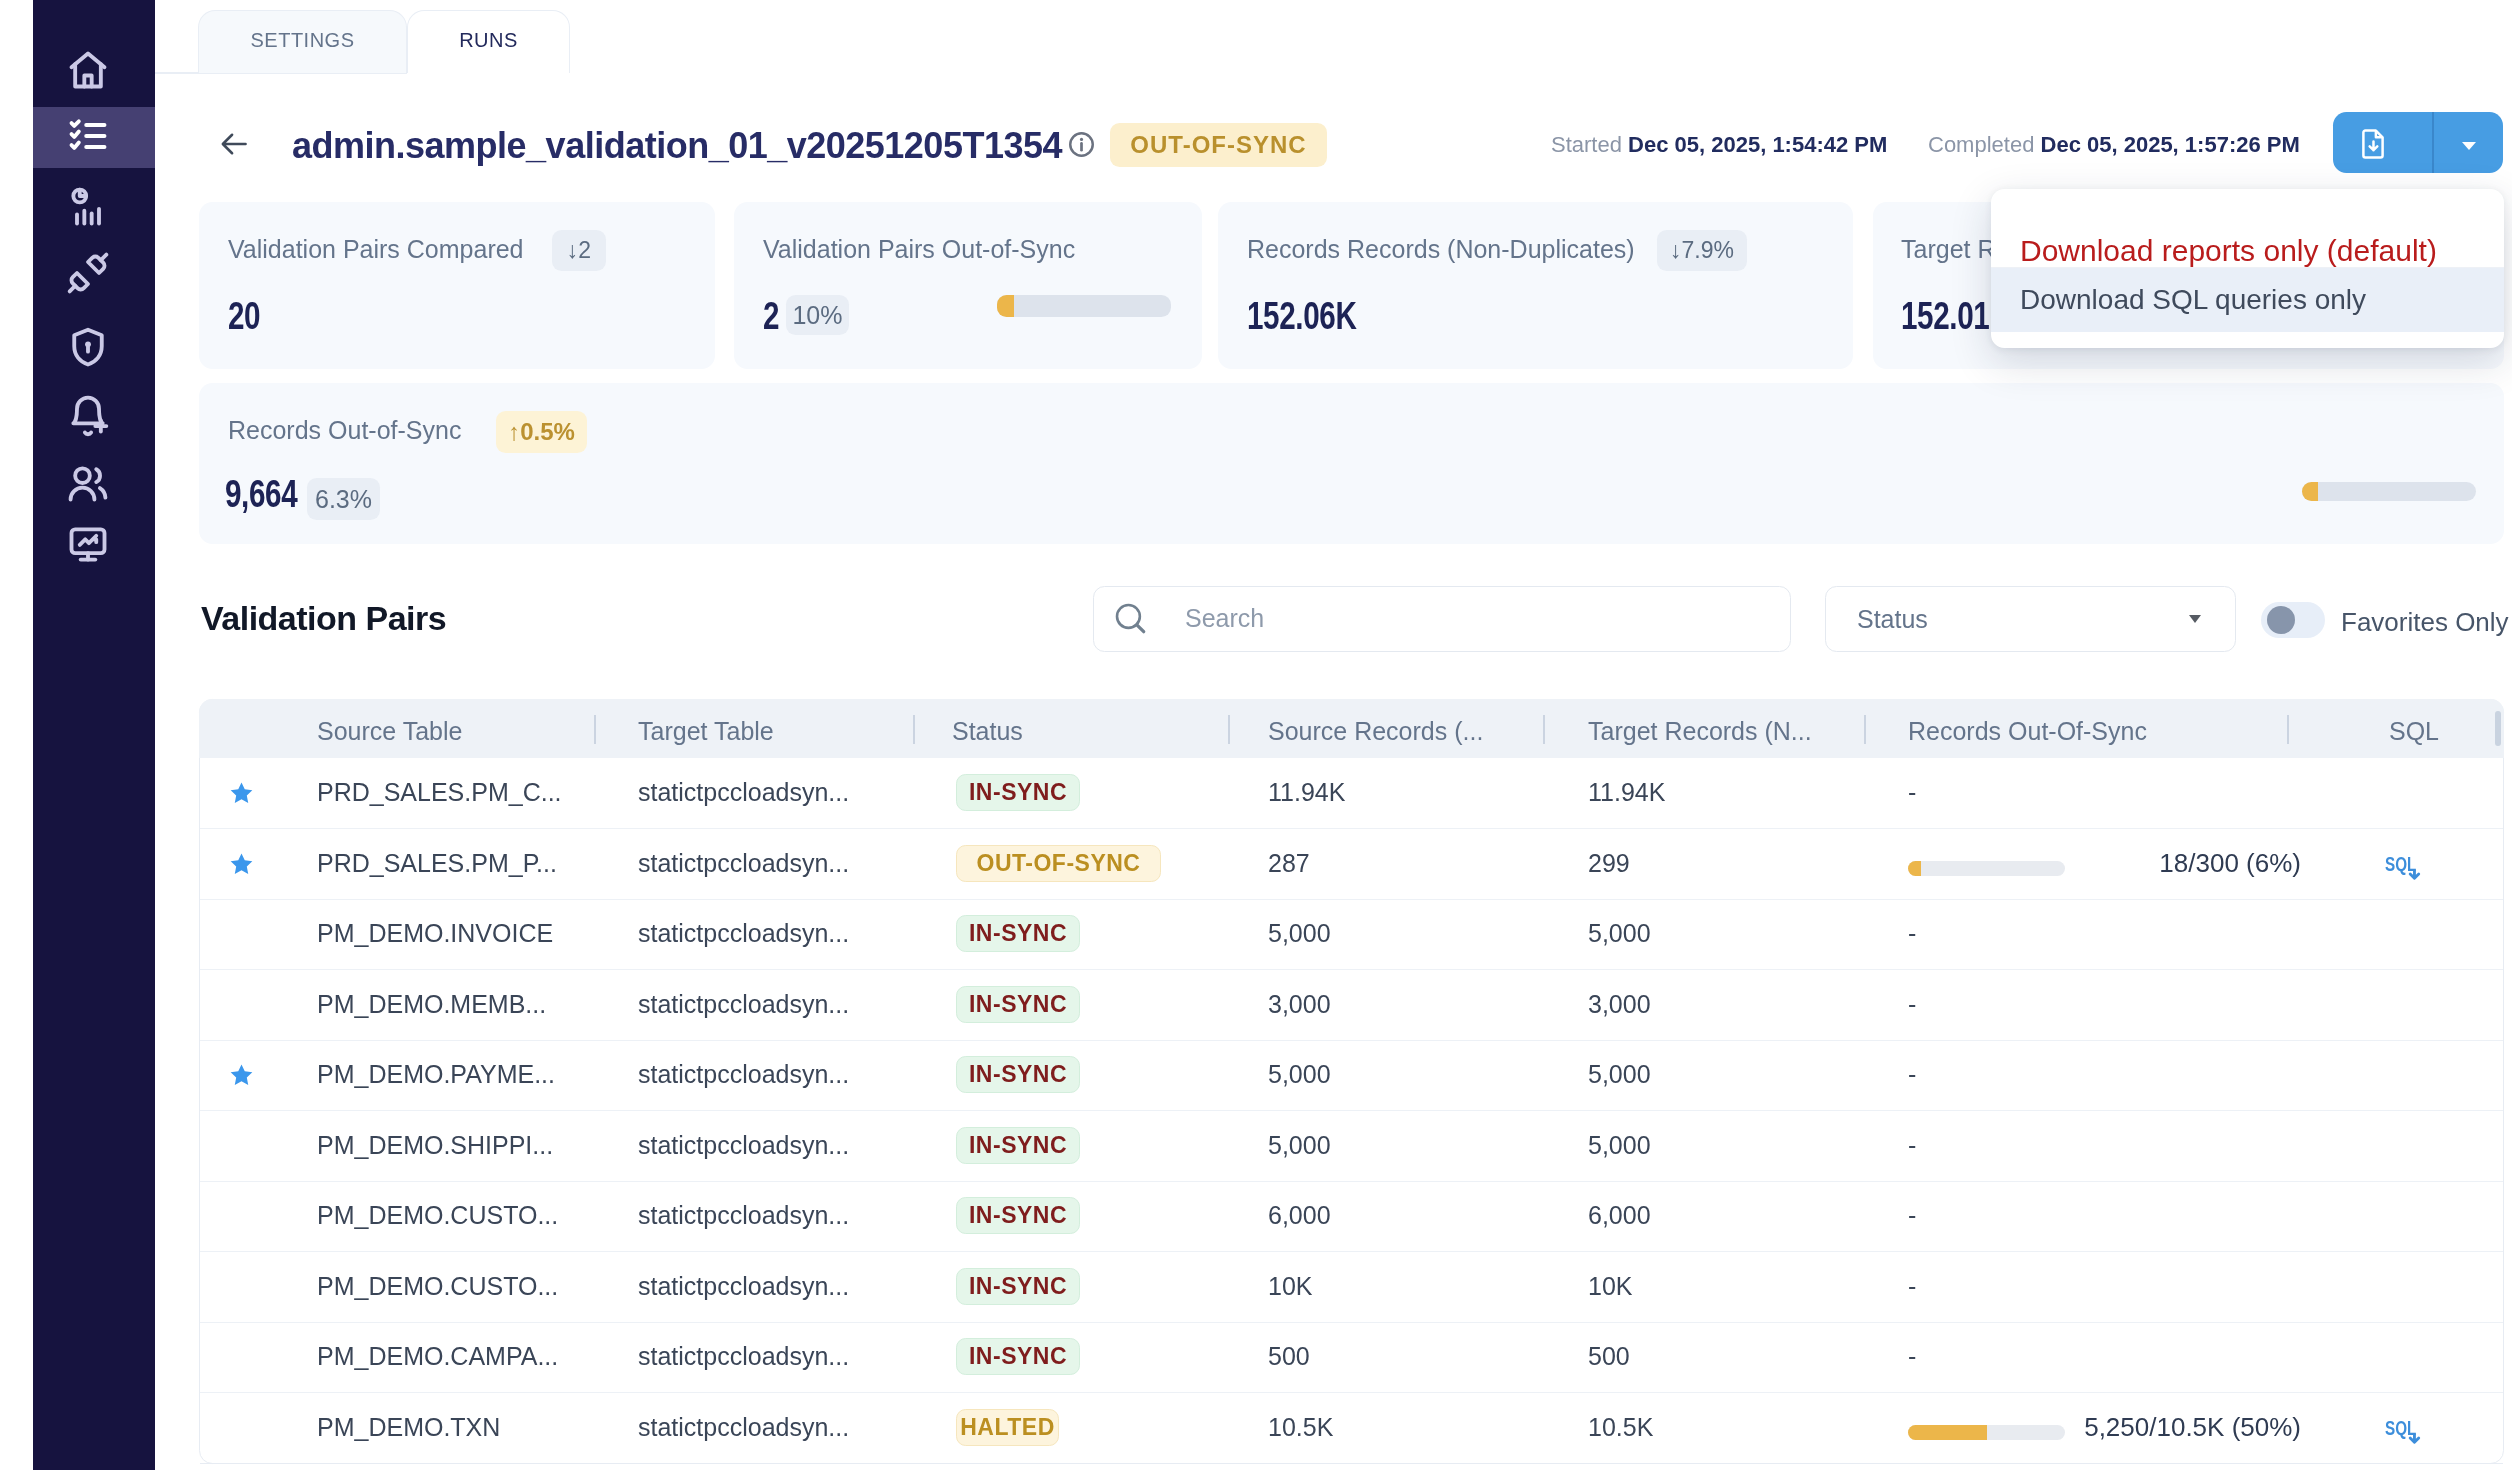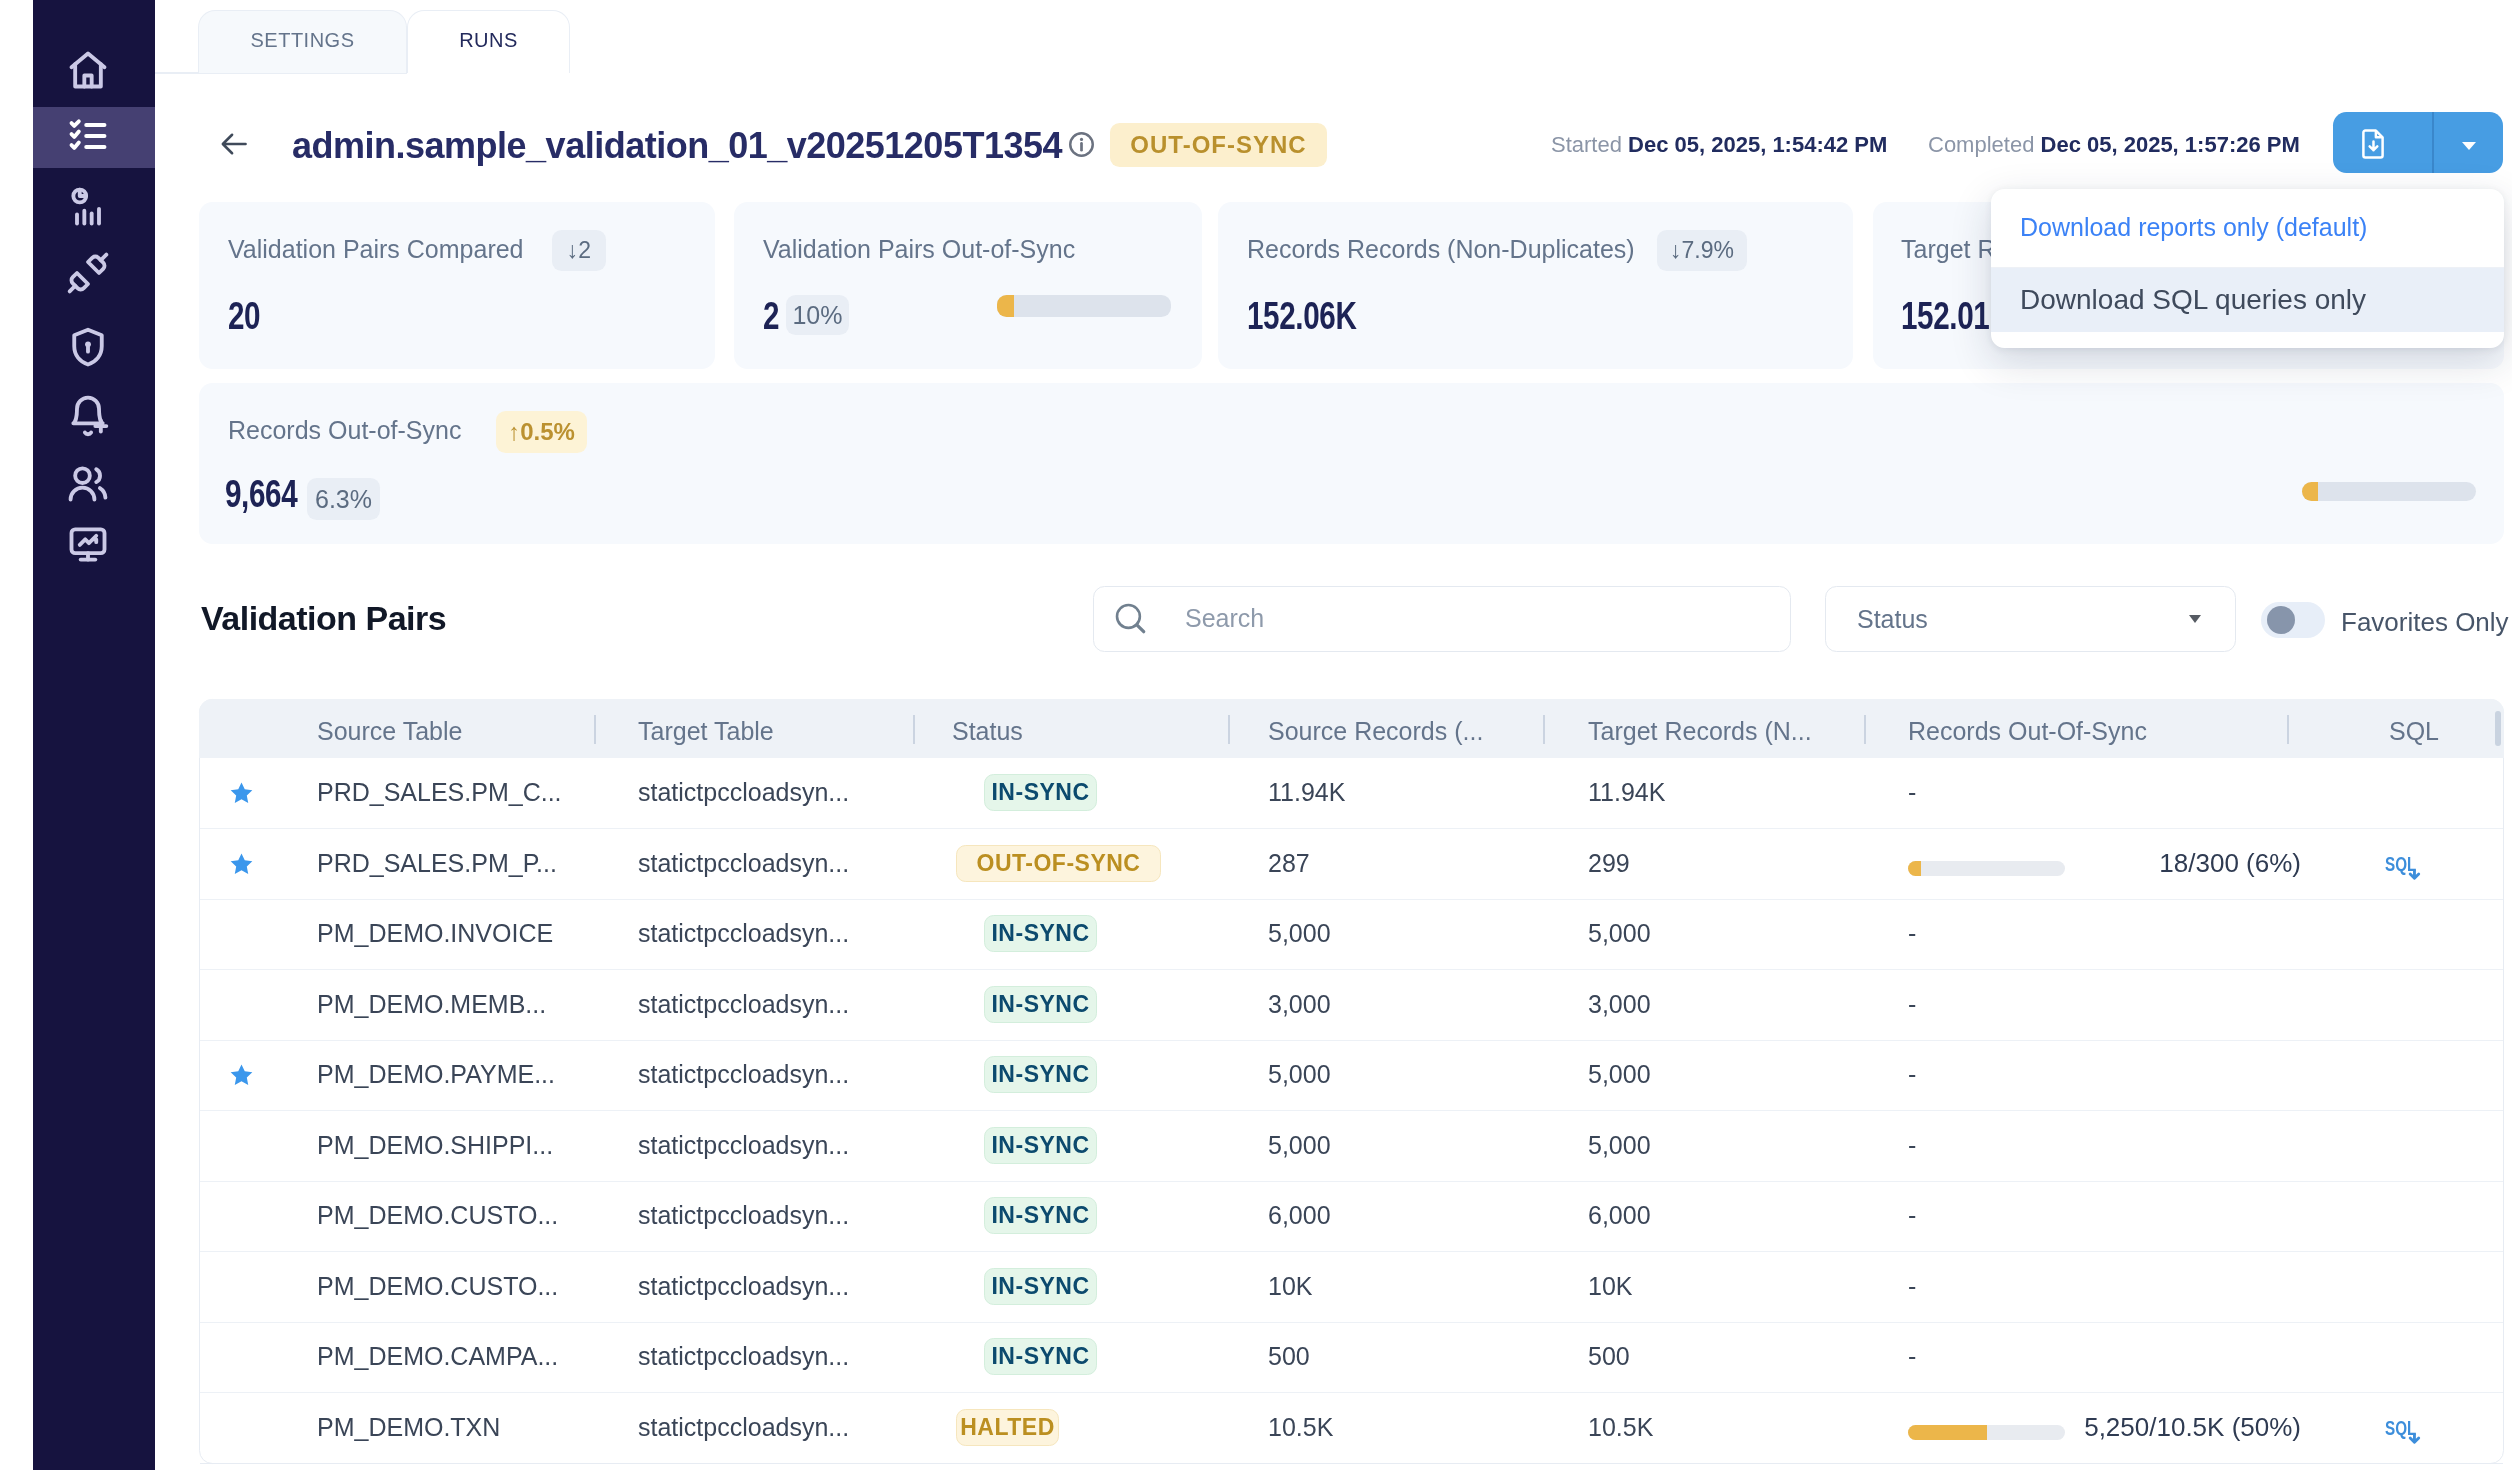--- a/index.html
+++ b/index.html
@@ -23,21 +23,21 @@
   
   .title { position:absolute; left:259px; top:125px; font-size:36px; font-weight:700; color:#272c66; letter-spacing:-0.5px; }
   .badge-oos-hdr { position:absolute; left:1077px; top:123px; width:217px; height:44px; background:#fcefcd; color:#b9902d; border-radius:9.6px; font-size:24px; font-weight:700; letter-spacing:1px; text-align:center; line-height:44px; }
   .when { position:absolute; top:132px; font-size:22px; color:#8b95a7; white-space:nowrap; }
   .when b { color:#212c5f; font-weight:700; }
   .dl-btn { position:absolute; left:2300px; top:112px; width:170px; height:61px; background:#479de3; border-radius:13.4px; }
   .dl-div { position:absolute; left:2399px; top:112px; width:1.9px; height:61px; background:rgba(20,70,130,0.25); }
 
   
   .menu { position:absolute; left:1958px; top:189px; width:513px; height:159px; background:#fff; border-radius:13.4px; box-shadow:0 13.4px 42px rgba(25,35,70,0.16), 0 1.9px 7.7px rgba(25,35,70,0.08); z-index:50; }
-  .menu .it1 { position:absolute; left:29px; top:8px; height:61px; line-height:61px; font-size:25px; color:#3b82f6; white-space:nowrap; }
+  .menu .it1 { position:absolute; left:29px; top:31px; height:61px; line-height:61px; font-size:30px; color:#b91c1c; white-space:nowrap; }
   .menu .sep { position:absolute; left:0; top:78px; width:513px; height:1px; background:#eef1f6; }
   .menu .hl { position:absolute; left:0; top:79px; width:513px; height:64px; background:#e9eff8; }
   .menu .it2 { position:absolute; left:29px; top:79px; height:64px; line-height:64px; font-size:28px; color:#3f4a5c; white-space:nowrap; }
 
   
   .card { position:absolute; background:#f6f9fd; border-radius:13.4px; }
   .ctitle { position:absolute; font-size:25px; color:#64748b; white-space:nowrap; }
   .cvalue { position:absolute; font-size:39px; font-weight:700; color:#1d2355; white-space:nowrap; transform:scaleX(.76); transform-origin:0 50%; letter-spacing:-0.5px; }
   .pill { position:absolute; border-radius:9.6px; font-size:23px; text-align:center; }
   .pill.slate { background:#e9eef5; color:#5b6b80; }
@@ -57,21 +57,21 @@
 
   
   .tbl { position:absolute; left:166px; top:699px; width:2305px; height:765px; border:1px solid #e7ecf3; border-radius:13.4px; background:#fff; }
   .thead { position:absolute; left:166px; top:699px; width:2305px; height:59px; background:#eef2f7; border-radius:13.4px 13.4px 0 0; }
   .th { position:absolute; top:717px; font-size:25px; color:#64748b; white-space:nowrap; }
   .cdiv { position:absolute; top:715px; width:1.9px; height:29px; background:#cbd4e1; }
   .rsz { position:absolute; left:2462px; top:711px; width:5.8px; height:35px; border-radius:2.9px; background:#c9d3e0; }
   .row { position:absolute; left:167px; width:2303px; height:71px; border-bottom:1.9px solid #edf1f6; }
   .td { position:absolute; top:0; height:69px; line-height:69px; font-size:25px; color:#3a4557; white-space:nowrap; }
   .tbadge { position:absolute; top:16.3px; height:37px; border-radius:9.6px; font-size:23px; font-weight:700; letter-spacing:0.5px; text-align:center; line-height:37px; }
-  .b-in { left:784px; width:113px; background:#e5f6ea; color:#0c4a6e; border:1.9px solid #d3eedc; line-height:34px; }
+  .b-in { left:756px; width:124px; background:#e5f6ea; color:#7f1d1d; border:1.9px solid #d3eedc; line-height:34px; }
   .b-oos { left:756px; width:205px; background:#fdf4dd; color:#bb8f21; border:1.9px solid #f6e6bd; line-height:34px; }
   .b-halt { left:756px; width:103px; background:#fdf4dd; color:#bb8f21; border:1.9px solid #f6e6bd; line-height:34px; }
   .star { position:absolute; left:28px; top:22px; width:27px; height:26px; }
   .minibar { position:absolute; left:1708px; top:32px; width:157px; height:15.4px; background:#e8ebf0; border-radius:7.7px; overflow:hidden; }
   .minibar .fill { position:absolute; left:0; top:0; height:100%; background:#ecb64a; }
   .oostxt { position:absolute; top:0; height:69px; line-height:69px; font-size:26px; color:#2f3b52; }
   .sqlic { position:absolute; left:2185px; top:17.3px; width:38px; height:38px; }
 </style>
 </head>
 <body>

